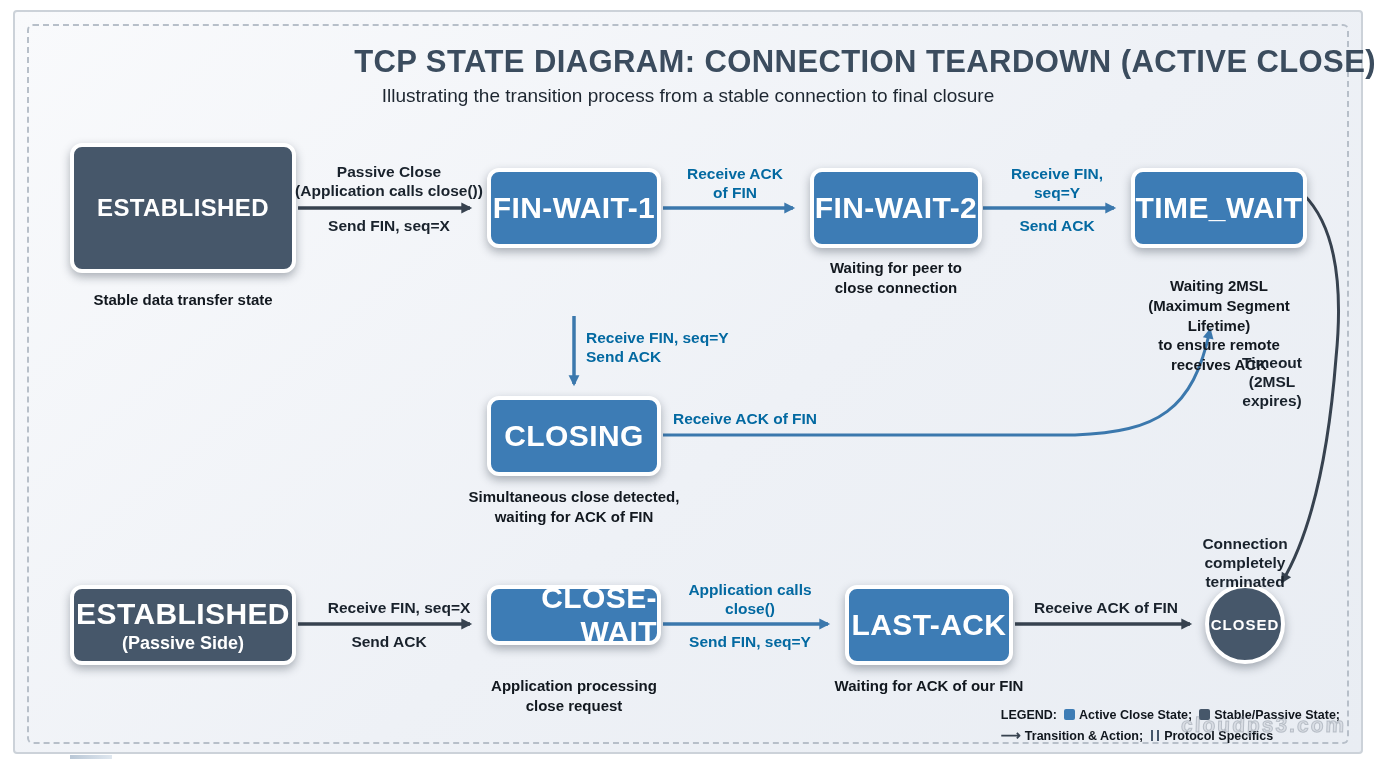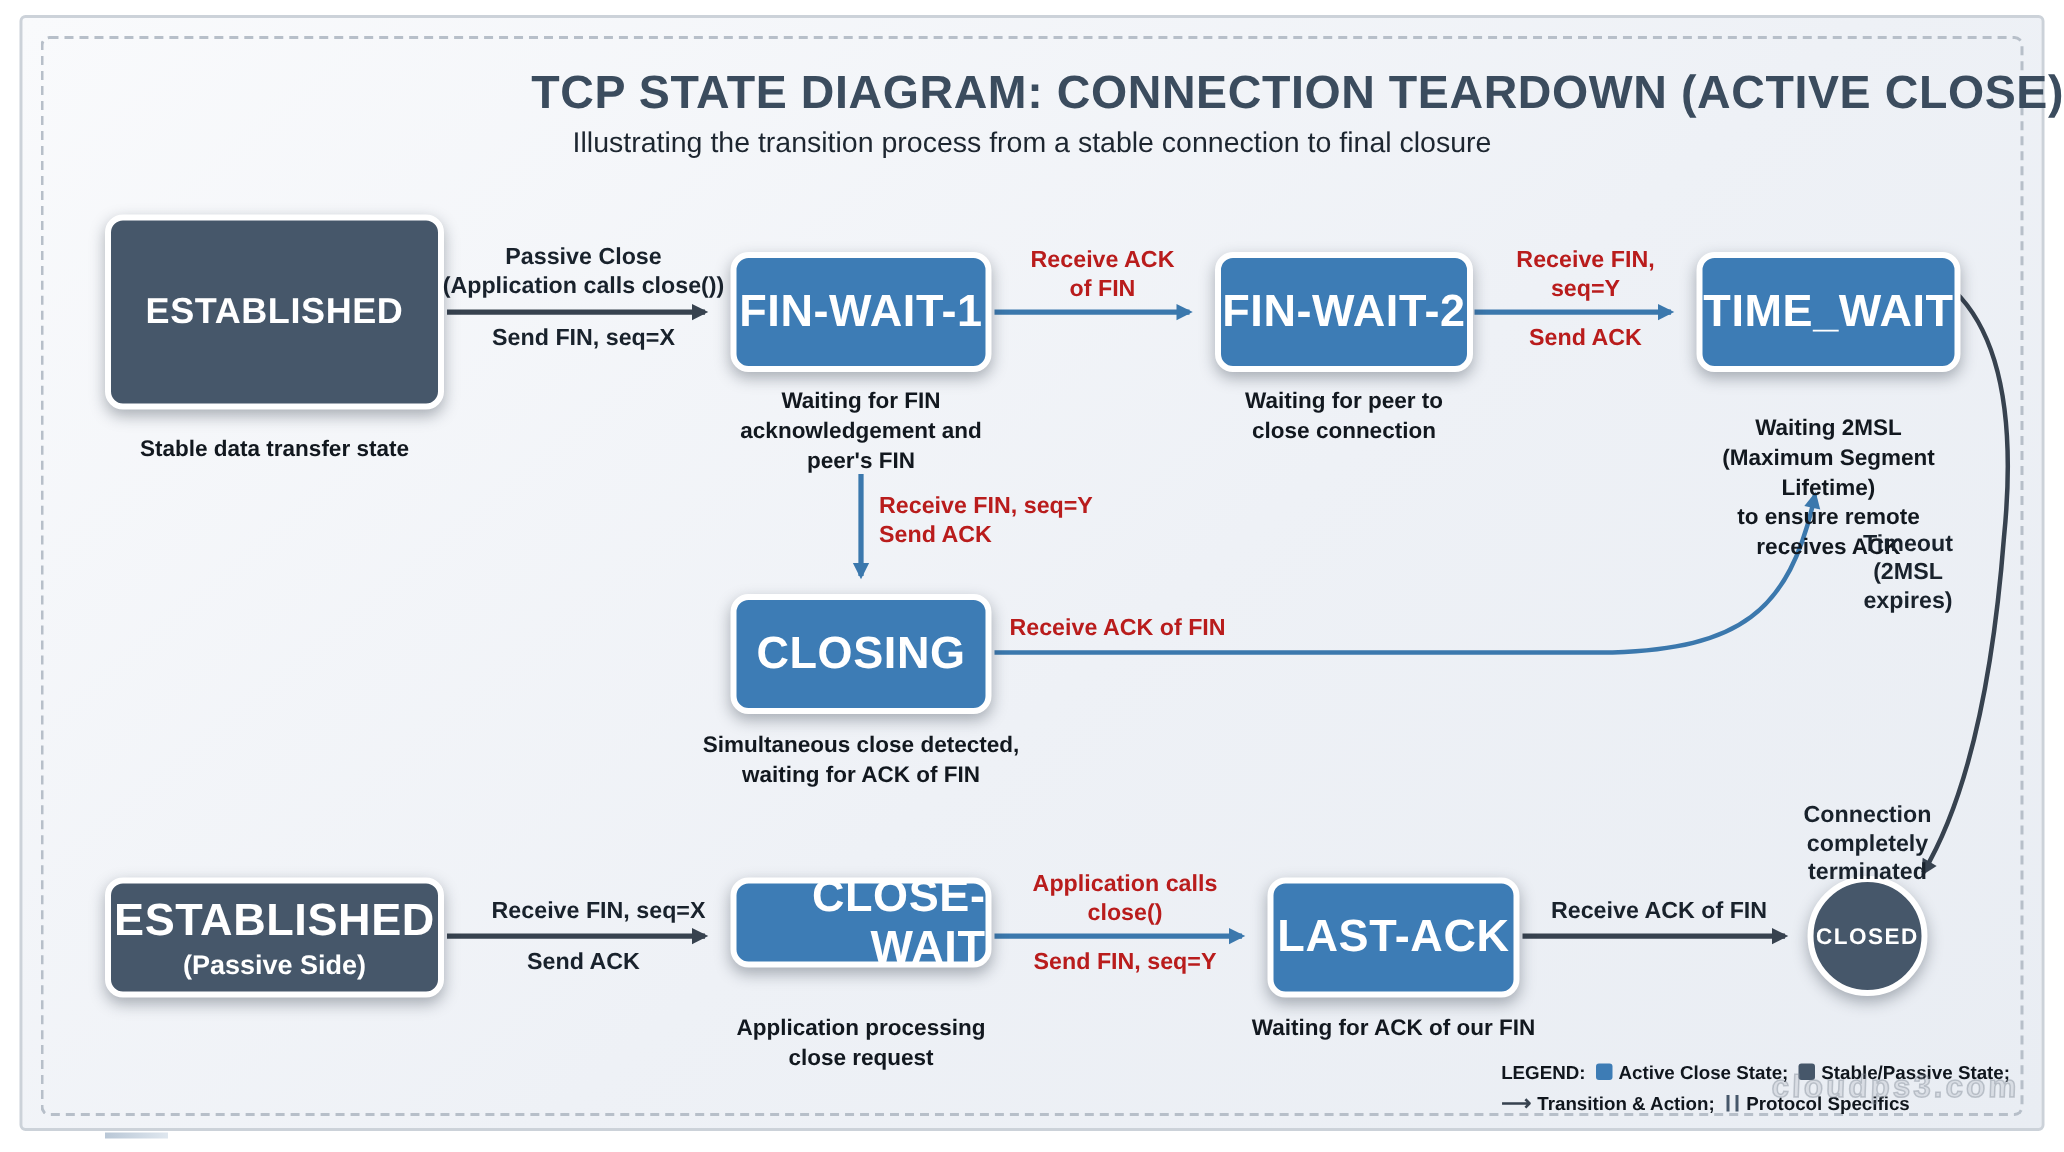--- a/index.html
+++ b/index.html
@@ -19,21 +19,21 @@
          box-shadow:0 4px 10px rgba(30,40,55,.35);box-sizing:border-box;text-align:right;}
   .state.blue{background:#3d7cb5;}
   .state.dark{background:#46576a;}
   .state .lbl{font-size:30px;letter-spacing:.4px;}
   .state .sub{font-size:18px;margin-top:2px;}
   .circle{border-radius:50%;}
   .caption{position:absolute;transform:translateX(-50%);text-align:center;white-space:pre-line;
            font-size:15px;font-weight:bold;color:#12181f;line-height:1.32;}
   .tlabel{position:absolute;transform:translateX(-50%);text-align:center;white-space:pre-line;
           font-size:15.5px;font-weight:bold;line-height:1.24;}
-  .tlabel.blue{color:#b91c1c;}
+  .tlabel.blue{color:#0369a1;}
   .tlabel.dark{color:#19222c;}
   .tlabel.leftalign{transform:none;text-align:left;}
   svg.arrows{position:absolute;left:0;top:0;width:1376px;height:768px;pointer-events:none;}
   .legend{position:absolute;right:36px;top:706px;text-align:left;
           font-size:12.5px;font-weight:bold;color:#10161d;line-height:1.5;white-space:nowrap;}
   .swatch{display:inline-block;width:11px;height:11px;border-radius:2px;vertical-align:-1px;margin:0 4px 0 7px;}
   .swatch.blue{background:#3d7cb5;}
   .swatch.dark{background:#46576a;}
   .arrow-glyph{color:#37424f;font-size:14px;margin-right:4px;}
   .bars-icon{display:inline-block;width:4px;height:11px;border-left:2px solid #46576a;
@@ -100,23 +100,20 @@
     <div class="lbl">CLOSE-WAIT</div>
   </div>
   <div class="state blue" style="left:845px;top:585px;width:168px;height:80px;">
     <div class="lbl">LAST-ACK</div>
   </div>
   <div class="state dark circle" style="left:1205px;top:584px;width:80px;height:80px;">
     <div class="lbl" style="font-size:15px;letter-spacing:1px;">CLOSED</div>
   </div>
 
   <div class="caption" style="left:183px;top:290px;">Stable data transfer state</div>
-  <div class="caption" style="left:574px;top:258px;">Waiting for FIN
-acknowledgement and
-peer's FIN</div>
   <div class="caption" style="left:896px;top:258px;">Waiting for peer to
 close connection</div>
   <div class="caption" style="left:1219px;top:276px;">Waiting 2MSL
 (Maximum Segment Lifetime)
 to ensure remote receives ACK</div>
   <div class="caption" style="left:574px;top:487px;">Simultaneous close detected,
 waiting for ACK of FIN</div>
   <div class="caption" style="left:574px;top:676px;">Application processing
 close request</div>
   <div class="caption" style="left:929px;top:676px;">Waiting for ACK of our FIN</div>

